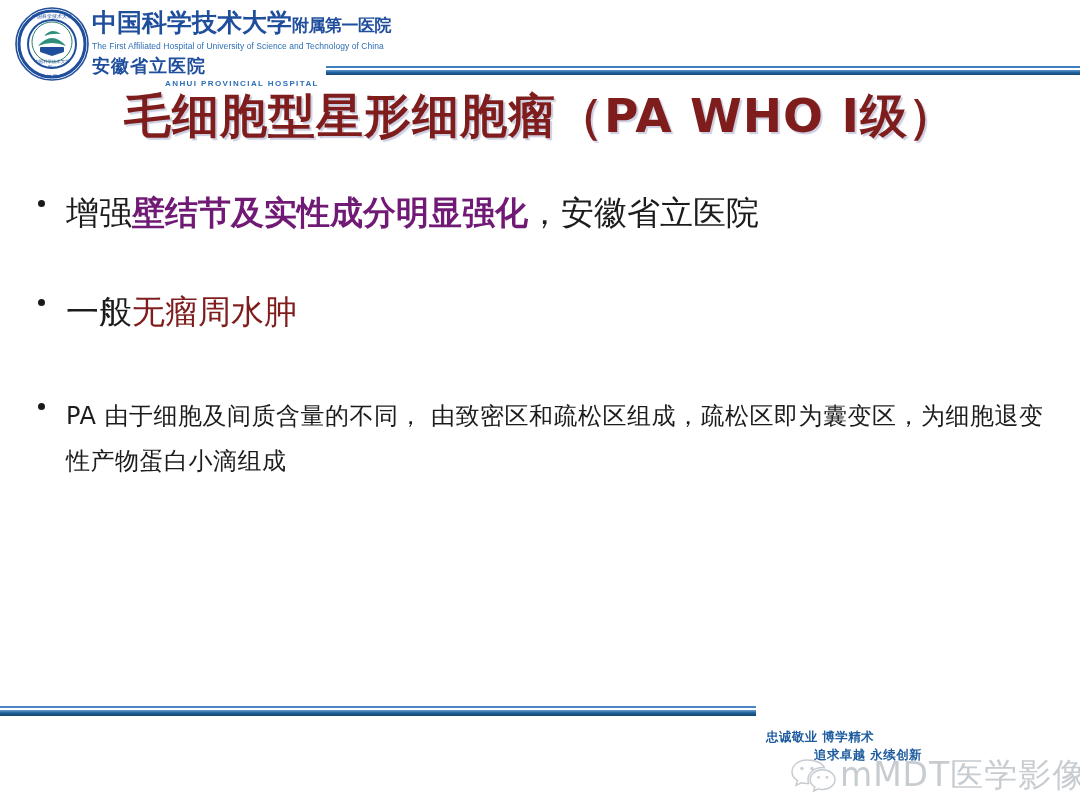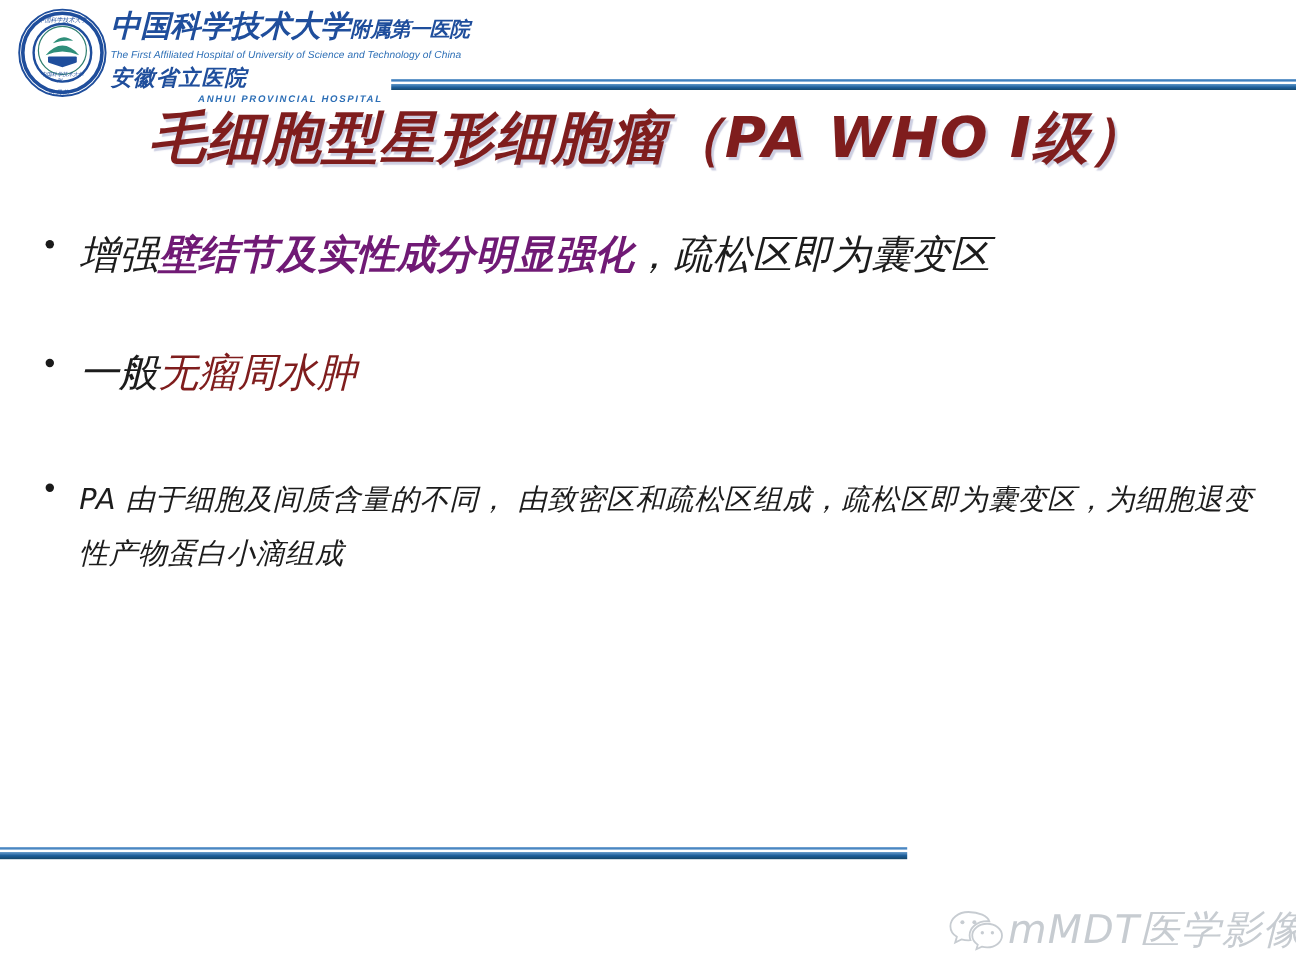--- a/index.html
+++ b/index.html
@@ -10,21 +10,20 @@
   }
   body {
     font-family: "Liberation Serif", "DejaVu Serif", serif;
   }
   .slide {
     position: relative;
     width: 1080px;
     height: 810px;
     background: #ffffff;
     overflow: hidden;
-    font-style: italic;
   }
 
   
   .header {
     position: absolute;
     left: 0;
     top: 0;
     width: 1080px;
     height: 88px;
   }
@@ -271,40 +270,44 @@
     </div>
   </div>
 
   <div class="slide-title">毛细胞型星形细胞瘤（PA  WHO I级）</div>
 
   <div class="body-list">
 
 
     <div class="bullet serif b2">
       <span class="dot"></span>
-      <span class="txt"><span>增强</span><span class="hi-red">壁结节及实性成分明显强化</span><span>，疏松区即为囊变区</span></span>
+      <span class="txt"><span>增强</span><span class="hi-red">壁结节及实性成分明显强化</span><span>，安徽省立医院</span></span>
     </div>
 
     <div class="bullet serif b3">
       <span class="dot"></span>
       <span class="txt"><span>一般</span><span class="hi-red-plain">无瘤周水肿</span></span>
     </div>
 
     <div class="bullet sans b4">
       <span class="dot"></span>
       <span class="txt"><span>PA 由于细胞及间质含量的不同， 由致密区和疏松区组成，疏松区即为囊变区，为细胞退变性产物蛋白小滴组成</span></span>
     </div>
 
   </div>
 
   <div class="rule-bottom">
     <div class="thin"></div>
     <div class="thick"></div>
   </div>
 
+  <div class="footer-slogan">
+    <span class="line1">忠诚敬业 博学精术</span>
+    <span class="line2">追求卓越 永续创新</span>
+  </div>
 
   <div class="watermark">
     <span class="wechat-icon">
       <svg width="46" height="38" viewBox="0 0 46 38">
         <path d="M17 4 C8.5 4 2 9.4 2 15.8 C2 19.4 4.1 22.6 7.4 24.7 L6 29.4 L11.2 26.8
                  C13 27.3 15 27.6 17 27.6 C17.6 27.6 18.2 27.6 18.8 27.5
                  C18.3 26.2 18 24.8 18 23.4 C18 16.8 24.6 11.6 32.6 11.6
                  C33.2 11.6 33.8 11.6 34.4 11.7 C33 7.3 25.8 4 17 4 Z" fill="none" stroke="#9aa3ad" stroke-width="1.5"></path>
         <circle cx="12" cy="12.5" r="1.7" fill="#9aa3ad"></circle>
         <circle cx="22" cy="12.5" r="1.7" fill="#9aa3ad"></circle>

